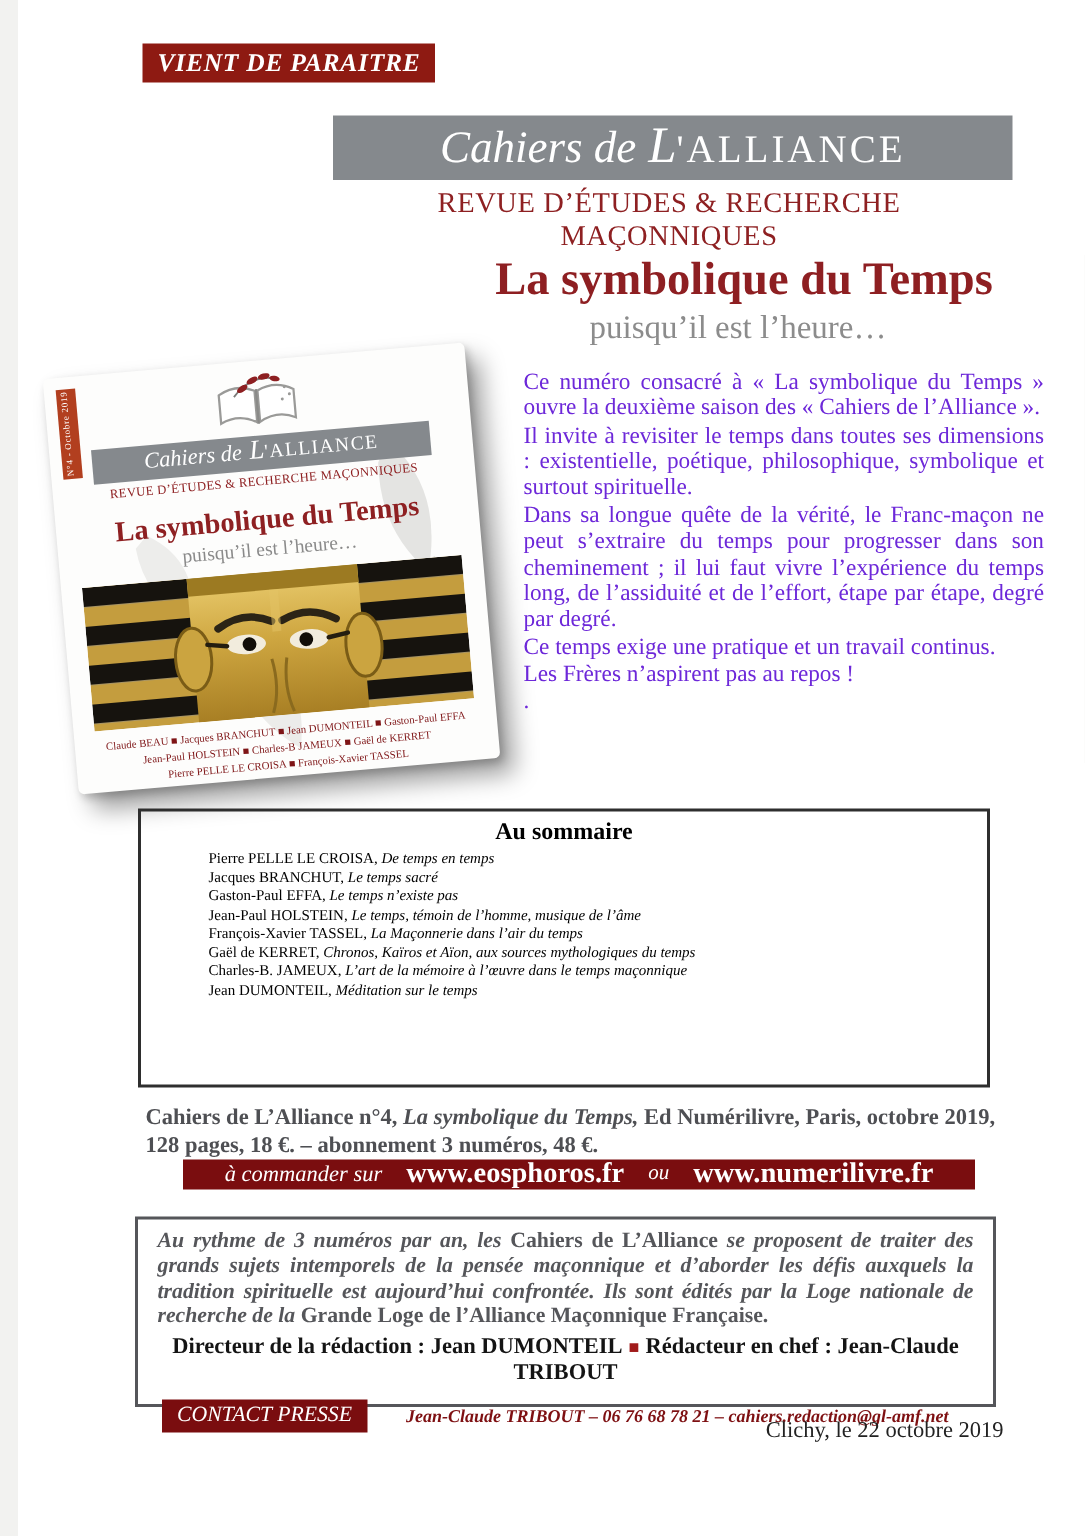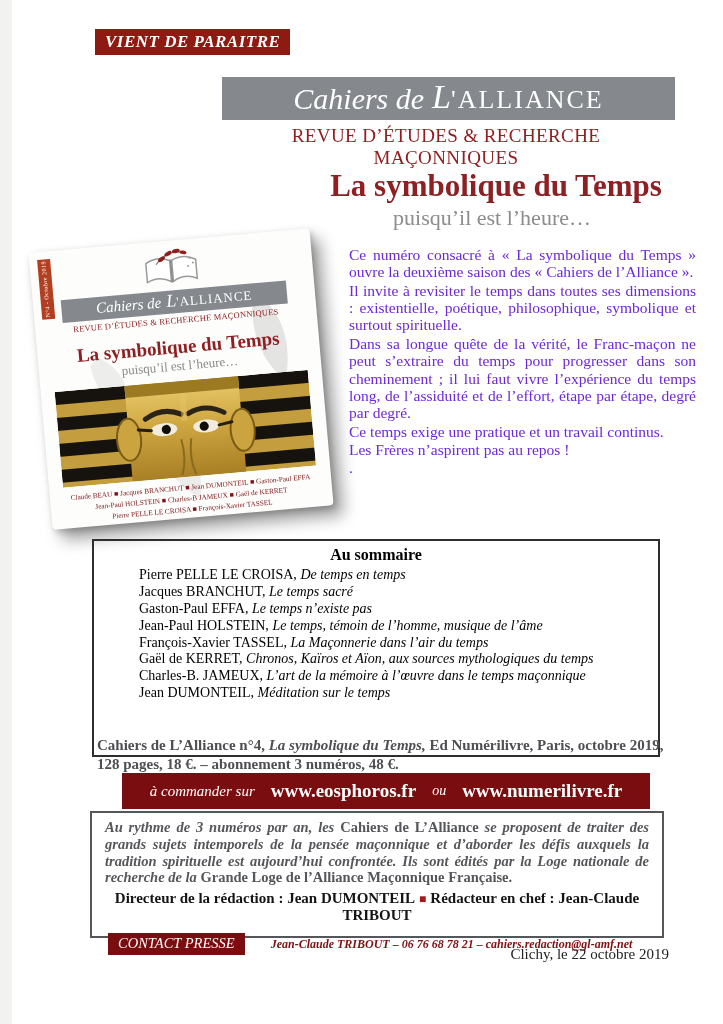--- a/index.html
+++ b/index.html
@@ -71,38 +71,38 @@
 
   
   .intro{
     position:absolute;left:337px;top:246px;width:347px;
     color:#6d28d9;font-size:15.5px;line-height:1.12;text-align:justify;
   }
   .intro p{margin:0 0 1px 0;}
 
   
   .sommaire{
-    position:absolute;left:80px;top:539px;width:568px;height:218px;
+    position:absolute;left:80px;top:539px;width:568px;height:186px;
     border:2px solid #2e2e2e;box-sizing:border-box;padding-top:5px;
   }
   .sommaire-heading{text-align:center;font-weight:bold;font-size:16px;margin-bottom:3px;}
-  .sommaire-list{padding-left:45px;font-size:14px;line-height:1.1;}
+  .sommaire-list{padding-left:45px;font-size:10px;line-height:1.1;}
   .sommaire-item{margin-bottom:1.5px;}
   .sommaire-item .work{font-style:italic;}
 
   
   .citation{
     position:absolute;left:85px;top:736px;width:568px;
     color:#4e4f53;font-weight:bold;font-size:15px;line-height:1.28;
   }
   .citation .it{font-style:italic;}
 
   
   .order-banner{
-    position:absolute;left:110px;top:773px;width:528px;height:36px;
+    position:absolute;left:110px;top:773px;width:528px;height:20px;
     background:#7a0d0f;color:#fff;
     display:flex;align-items:center;justify-content:center;gap:16px;
   }
   .order-banner .prefix{font-style:italic;font-size:15px;}
   .order-banner .site{font-weight:bold;font-size:19px;}
   .order-banner .conj{font-style:italic;font-size:14px;}
 
   
   .about-box{
     position:absolute;left:78px;top:811px;width:574px;height:127px;

